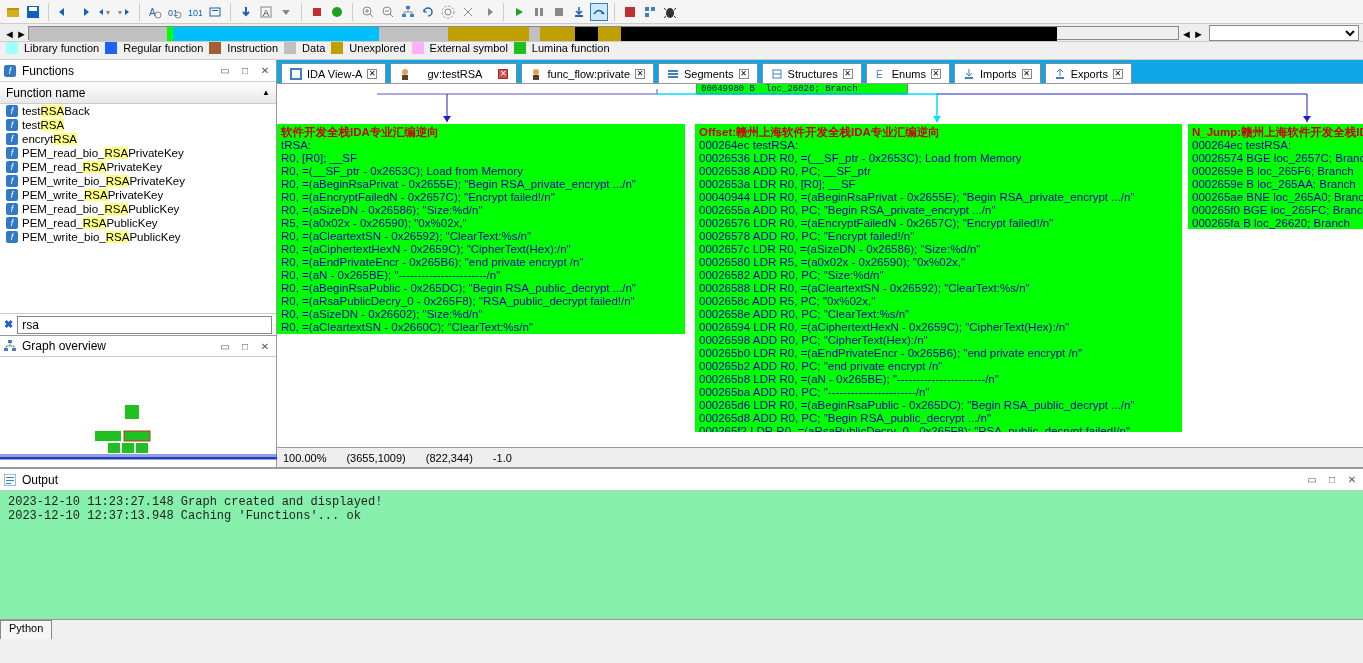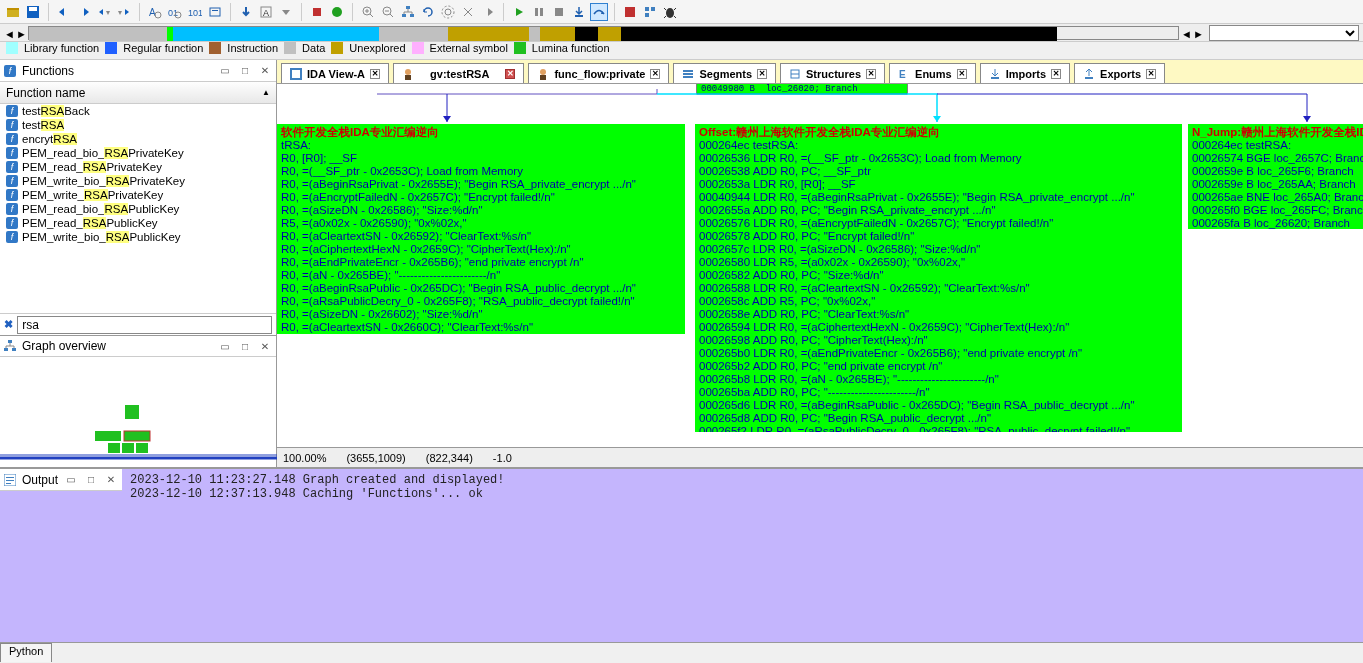--- a/index.html
+++ b/index.html
@@ -42,37 +42,37 @@
 .filter-row { display: flex; align-items: center; border-top: 1px solid #ccc; height: 22px; padding: 0 4px; gap: 4px; }
 .filter-row .xicon { color: #2060c0; font-weight: bold; cursor: pointer; }
 .filter-row input { flex: 1; border: 1px solid #888; height: 18px; padding: 0 4px; font-size: 12px; }
 
 
 .graph-ov { height: 110px; background: #fff; display: flex; flex-direction: column; }
 .graph-canvas { flex: 1; position: relative; background: #fff; }
 .graph-mini { position: absolute; left: 0; right: 0; bottom: 4px; height: 60px; }
 
 
-.tabbar { height: 24px; display: flex; align-items: flex-end; padding: 0 4px; gap: 4px; background: #fef9c3; border-bottom: 1px solid #999; font-weight: bold; }
+.tabbar { height: 24px; display: flex; align-items: flex-end; padding: 0 4px; gap: 4px; background: #0ea5e9; border-bottom: 1px solid #999; }
 .tab { height: 20px; padding: 0 8px; border: 1px solid #888; border-bottom: none; background: #fff; display: flex; align-items: center; gap: 5px; font-size: 11px; cursor: pointer; }
 .tab .ticon { width: 12px; height: 12px; }
 .tab .close { width: 10px; height: 10px; border: 1px solid #888; font-size: 8px; display: inline-flex; align-items: center; justify-content: center; cursor: pointer; }
 .tab.active { background: #fff; gap: 16px; }
 .tab .close.red { background: #d05050; color: #fff; border-color: #a03030; }
 
 
 .disasm-wrap { flex: 1; background: #fff; position: relative; overflow: hidden; }
 .disasm-inner { position: absolute; inset: 0; overflow: hidden; background: #fff; }
 .node { position: absolute; background: #00ff00; font-family: "Courier New", monospace; font-size: 11.5px; line-height: 13px; padding: 2px 4px; color: #000088; white-space: pre; overflow: hidden; }
 .node .hdr { color: #cc0000; font-weight: bold; }
 .node .txt { color: #0000aa; }
 .statusbar { height: 20px; background: #eee; border-top: 1px solid #999; display: flex; align-items: center; padding: 0 6px; gap: 20px; font-size: 11px; font-family: "Courier New", monospace; }
 
 
-.output-panel { height: 175px; border-top: 2px solid #999; background: #c4b5fd; display: flex; }
+.output-panel { height: 152px; border-top: 2px solid #999; background: #86efac; display: flex; flex-direction: column; }
 .output-body { flex: 1; padding: 4px 8px; font-family: "Courier New", monospace; font-size: 12px; white-space: pre; overflow: auto; color: #222; }
 .bottom-tabs { height: 20px; display: flex; border-top: 1px solid #999; }
 .btab { padding: 1px 8px; border: 1px solid #888; border-bottom: none; background: #f5f5f5; font-size: 11px; cursor: pointer; }
 
 
 .ic-blue { fill: #1060c0; }
 .ic-green { fill: #20a020; }
 .ic-red { fill: #c03030; }
 .ic-ylw { fill: #d0b020; }
 .ic-gray { fill: #888; }

